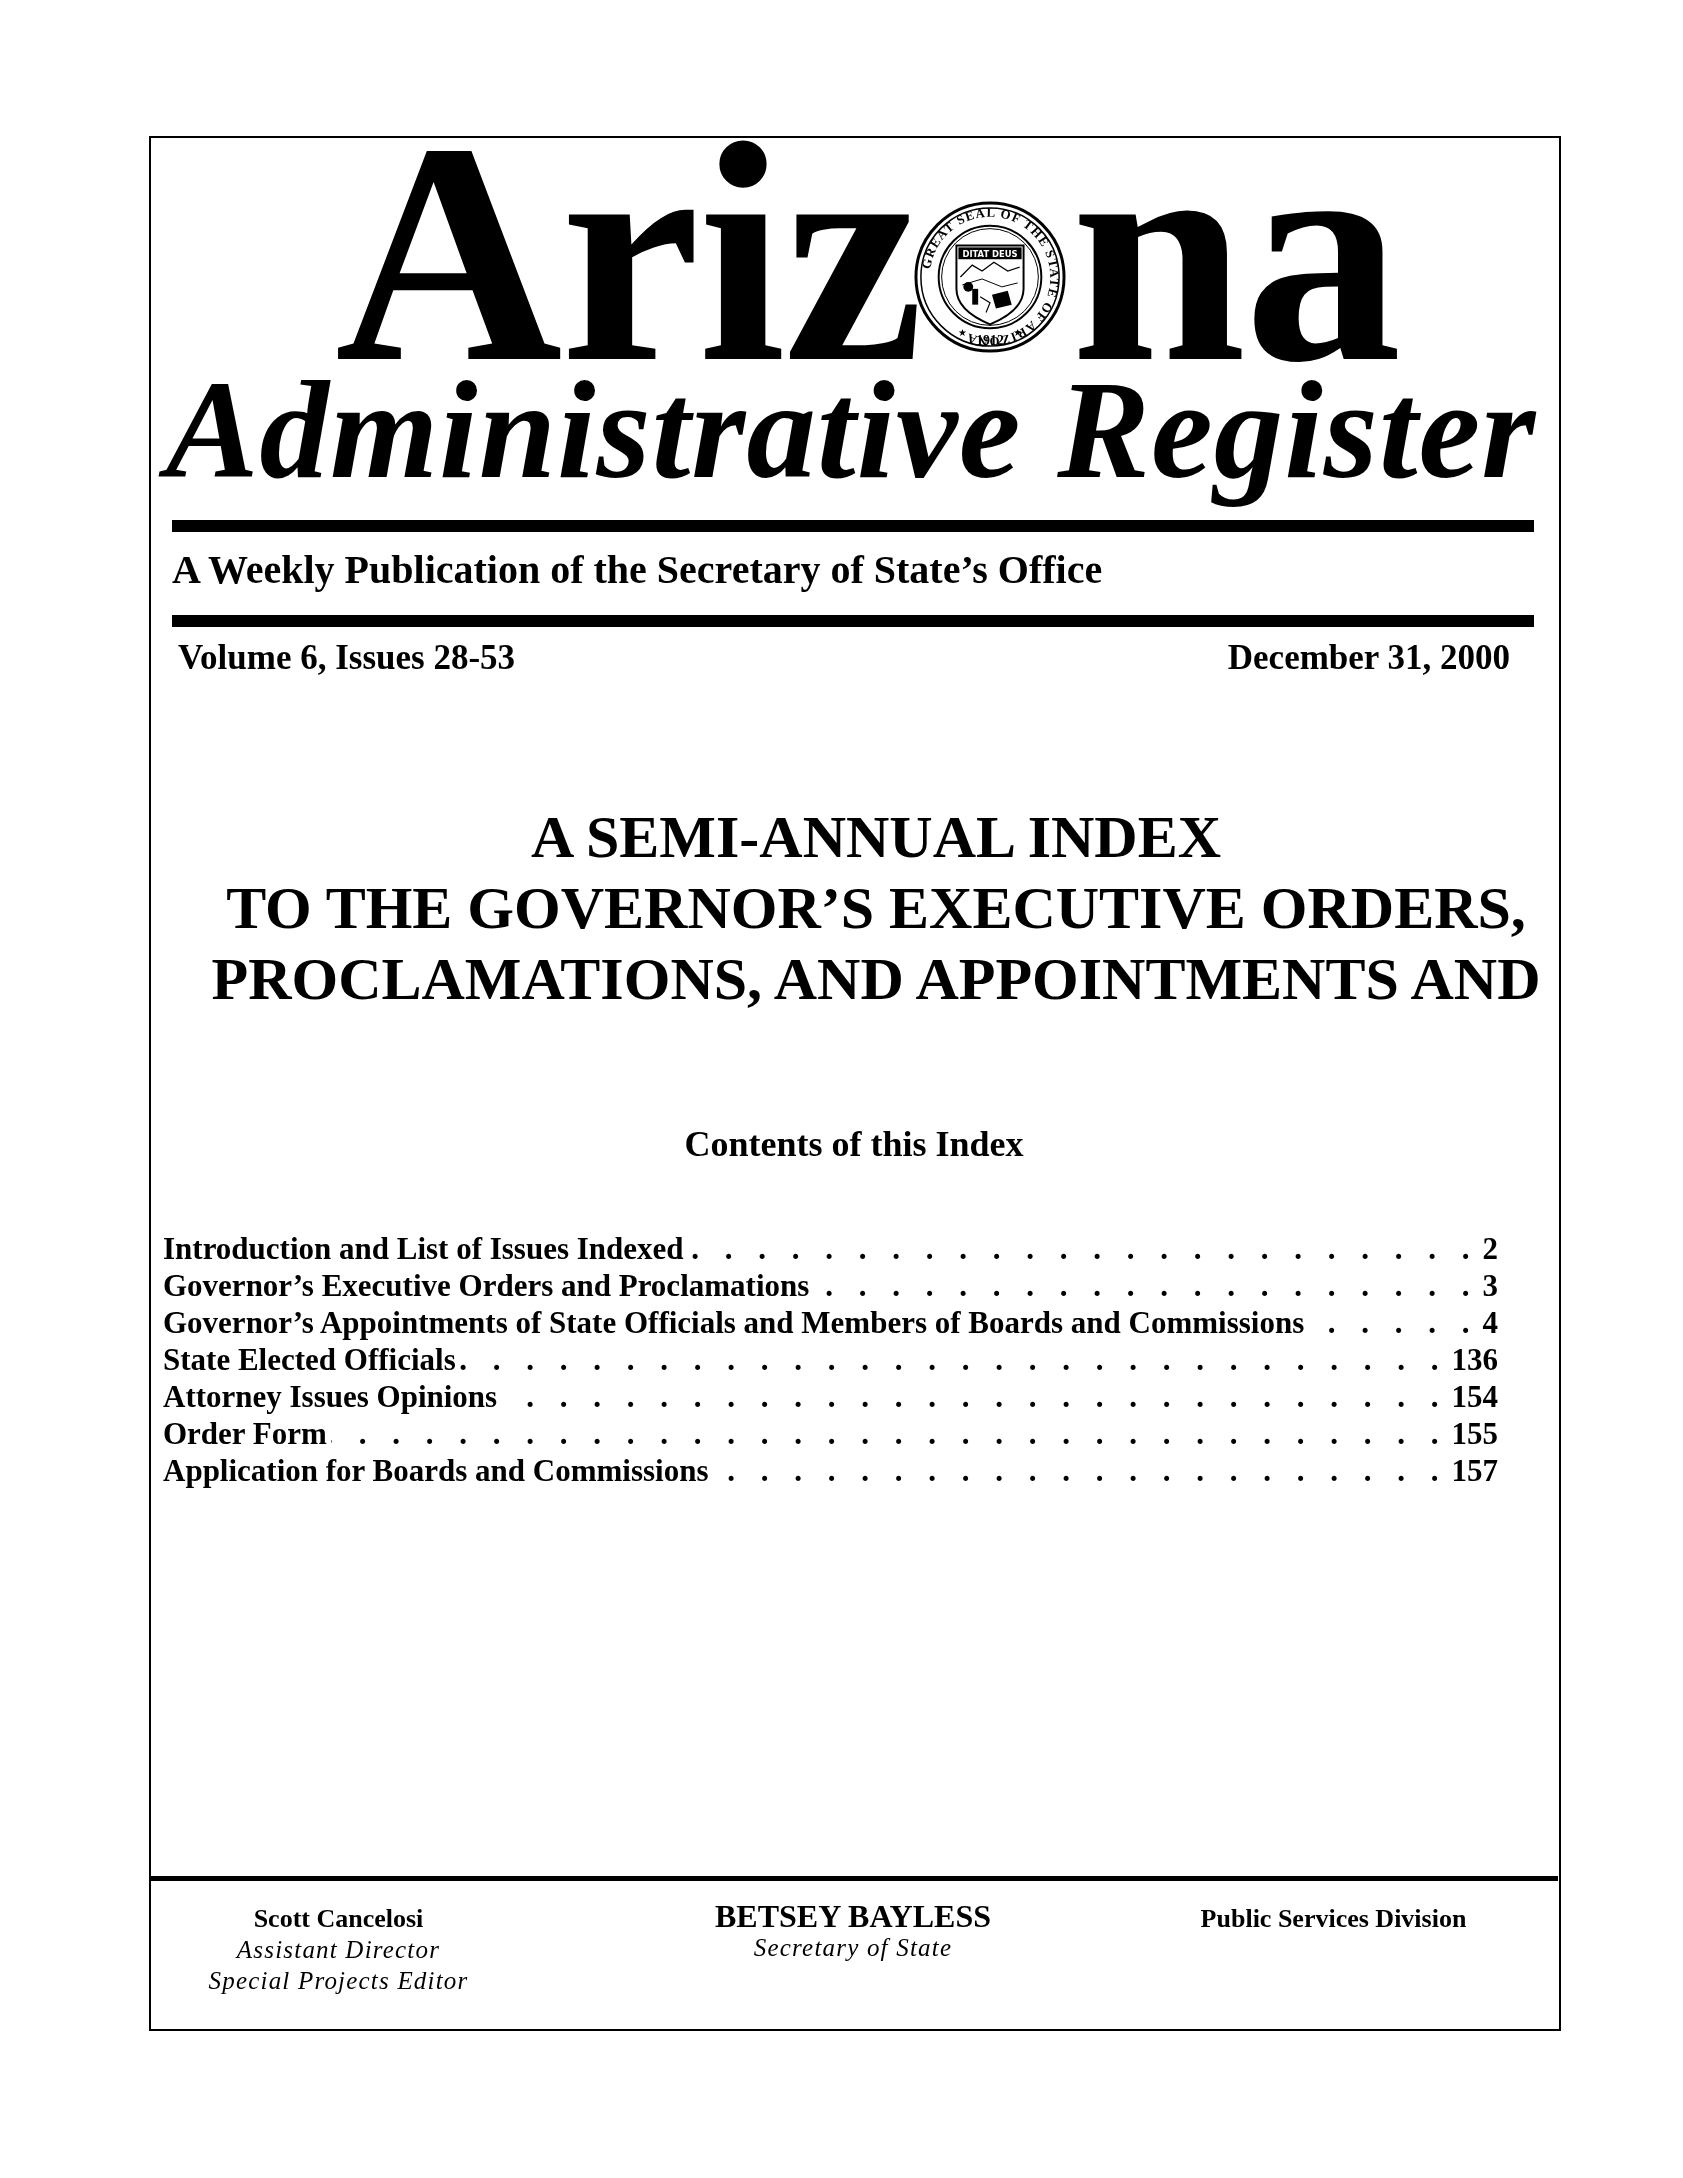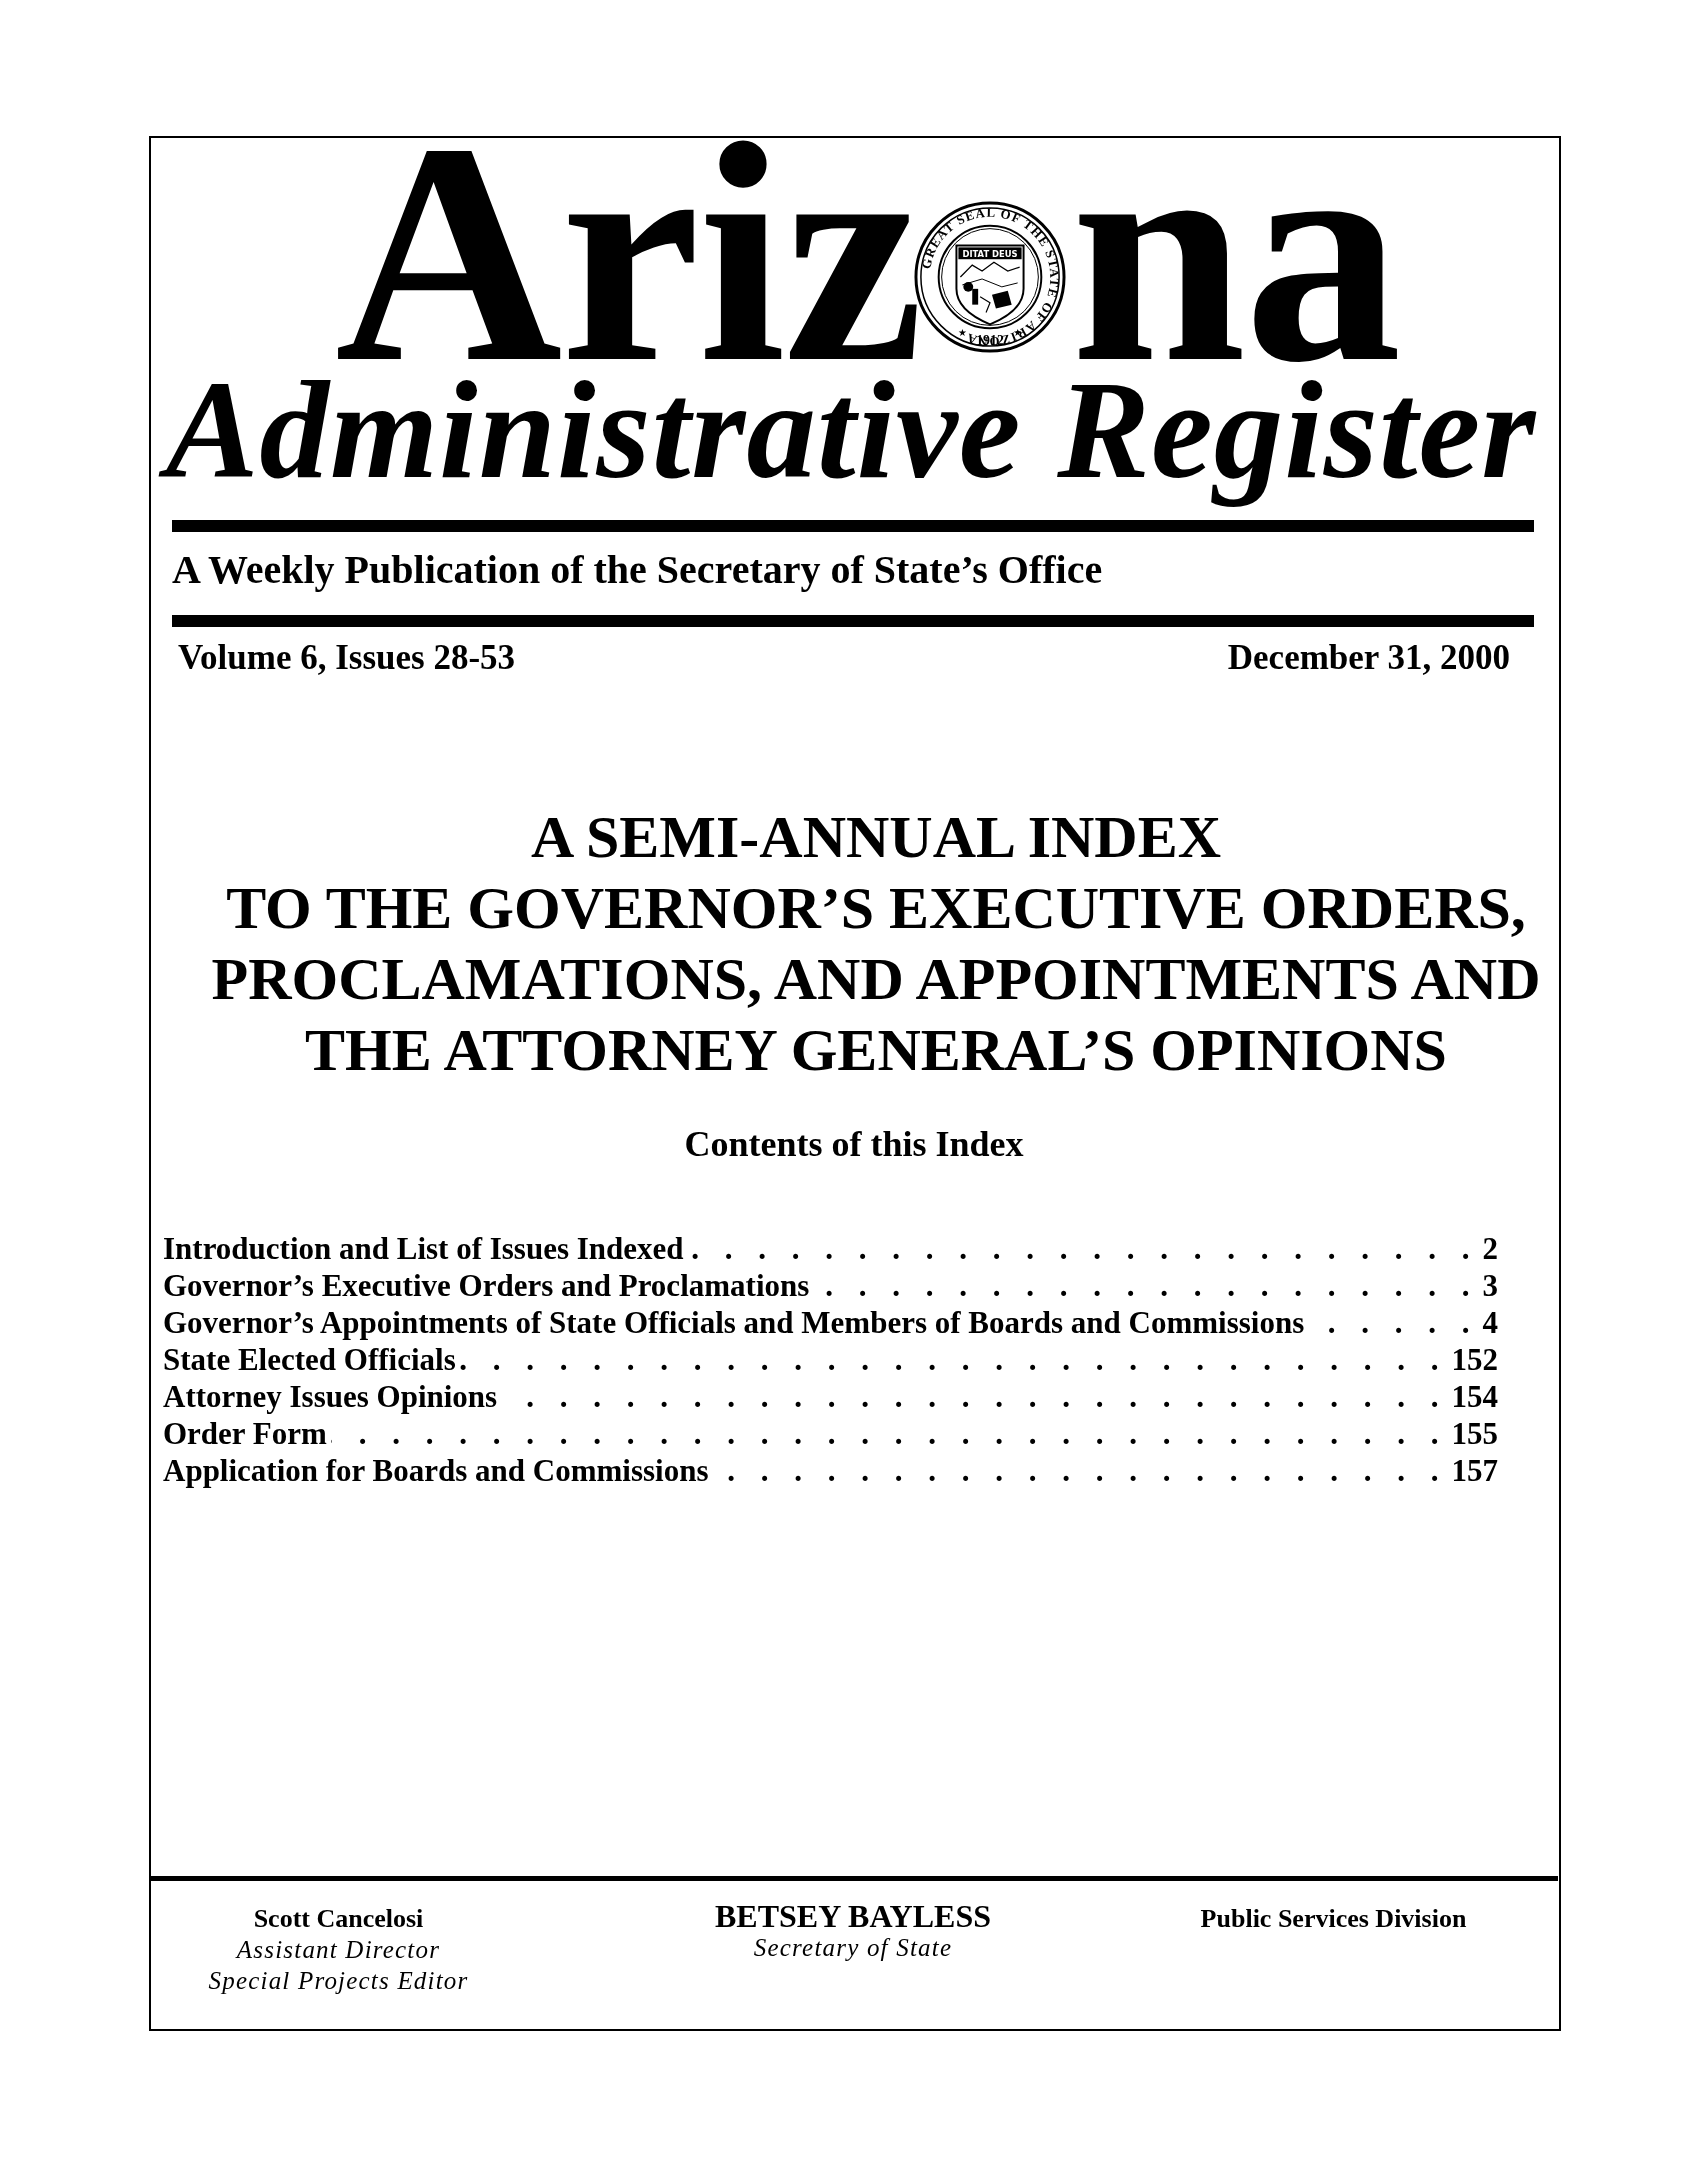--- a/index.html
+++ b/index.html
@@ -83,21 +83,20 @@
 
 <div class="volrow">
   <span class="left">Volume 6, Issues 28-53</span>
   <span class="right">December 31, 2000</span>
 </div>
 
 <div class="title">
   <div>A SEMI-ANNUAL INDEX</div>
   <div>TO THE GOVERNOR’S EXECUTIVE ORDERS,</div>
   <div>PROCLAMATIONS, AND APPOINTMENTS AND</div>
-  <div>THE ATTORNEY GENERAL’S OPINIONS</div>
 </div>
 
 <div class="contents-h">
   <span>Contents of this Index</span>
 </div>
 
 <div class="toc">
   <div class="toc-row">
     <span class="lbl">Introduction and List of Issues Indexed</span>
     <span class="dots">. . . . . . . . . . . . . . . . . . . . . . . . . . . . . . . . . . . . . . . . . . . . . . . . . . . . . . . . . . . . . . . . . . . . . . . . . . . . . . . . . . . . . . . . . . . . . . . .</span>
@@ -109,21 +108,21 @@
     <span class="pg">3</span>
   </div>
   <div class="toc-row">
     <span class="lbl">Governor’s Appointments of State Officials and Members of Boards and Commissions</span>
     <span class="dots">. . . . . . . . . . . . . . . . . . . . . . . . . . . . . . . . . . . . . . . . . . . . . . . . . . . . . . . . . . . . . . . . . . . . . . . . . . . . . . . . . . . . . . . . . . . . . . . .</span>
     <span class="pg">4</span>
   </div>
   <div class="toc-row">
     <span class="lbl">State Elected Officials</span>
     <span class="dots">. . . . . . . . . . . . . . . . . . . . . . . . . . . . . . . . . . . . . . . . . . . . . . . . . . . . . . . . . . . . . . . . . . . . . . . . . . . . . . . . . . . . . . . . . . . . . . . .</span>
-    <span class="pg">152</span>
+    <span class="pg">136</span>
   </div>
   <div class="toc-row">
     <span class="lbl">Attorney Issues Opinions</span>
     <span class="dots">. . . . . . . . . . . . . . . . . . . . . . . . . . . . . . . . . . . . . . . . . . . . . . . . . . . . . . . . . . . . . . . . . . . . . . . . . . . . . . . . . . . . . . . . . . . . . . . .</span>
     <span class="pg">154</span>
   </div>
   <div class="toc-row">
     <span class="lbl">Order Form</span>
     <span class="dots">. . . . . . . . . . . . . . . . . . . . . . . . . . . . . . . . . . . . . . . . . . . . . . . . . . . . . . . . . . . . . . . . . . . . . . . . . . . . . . . . . . . . . . . . . . . . . . . .</span>
     <span class="pg">155</span>

